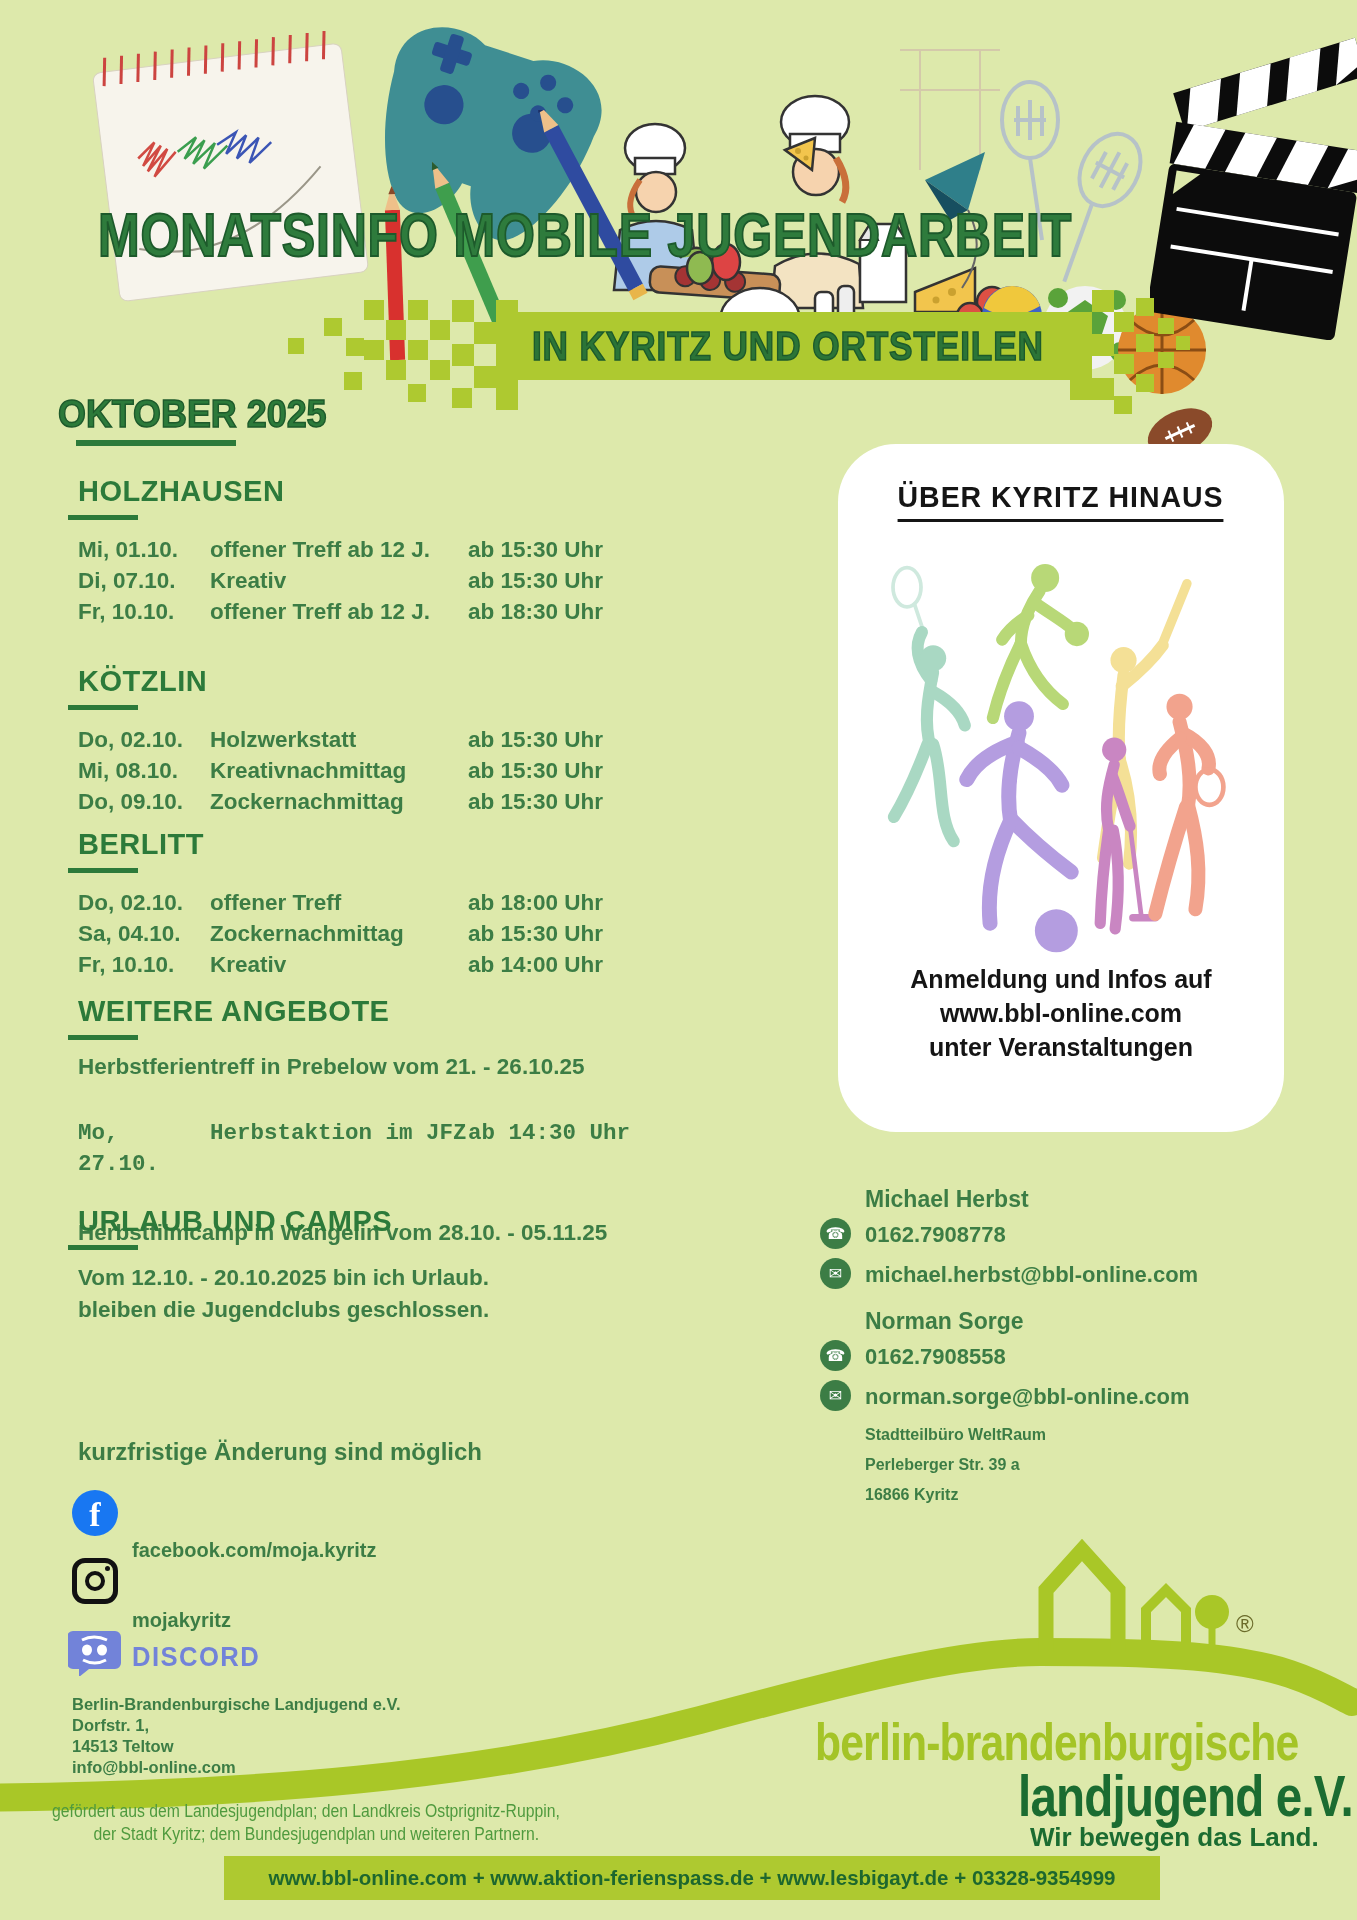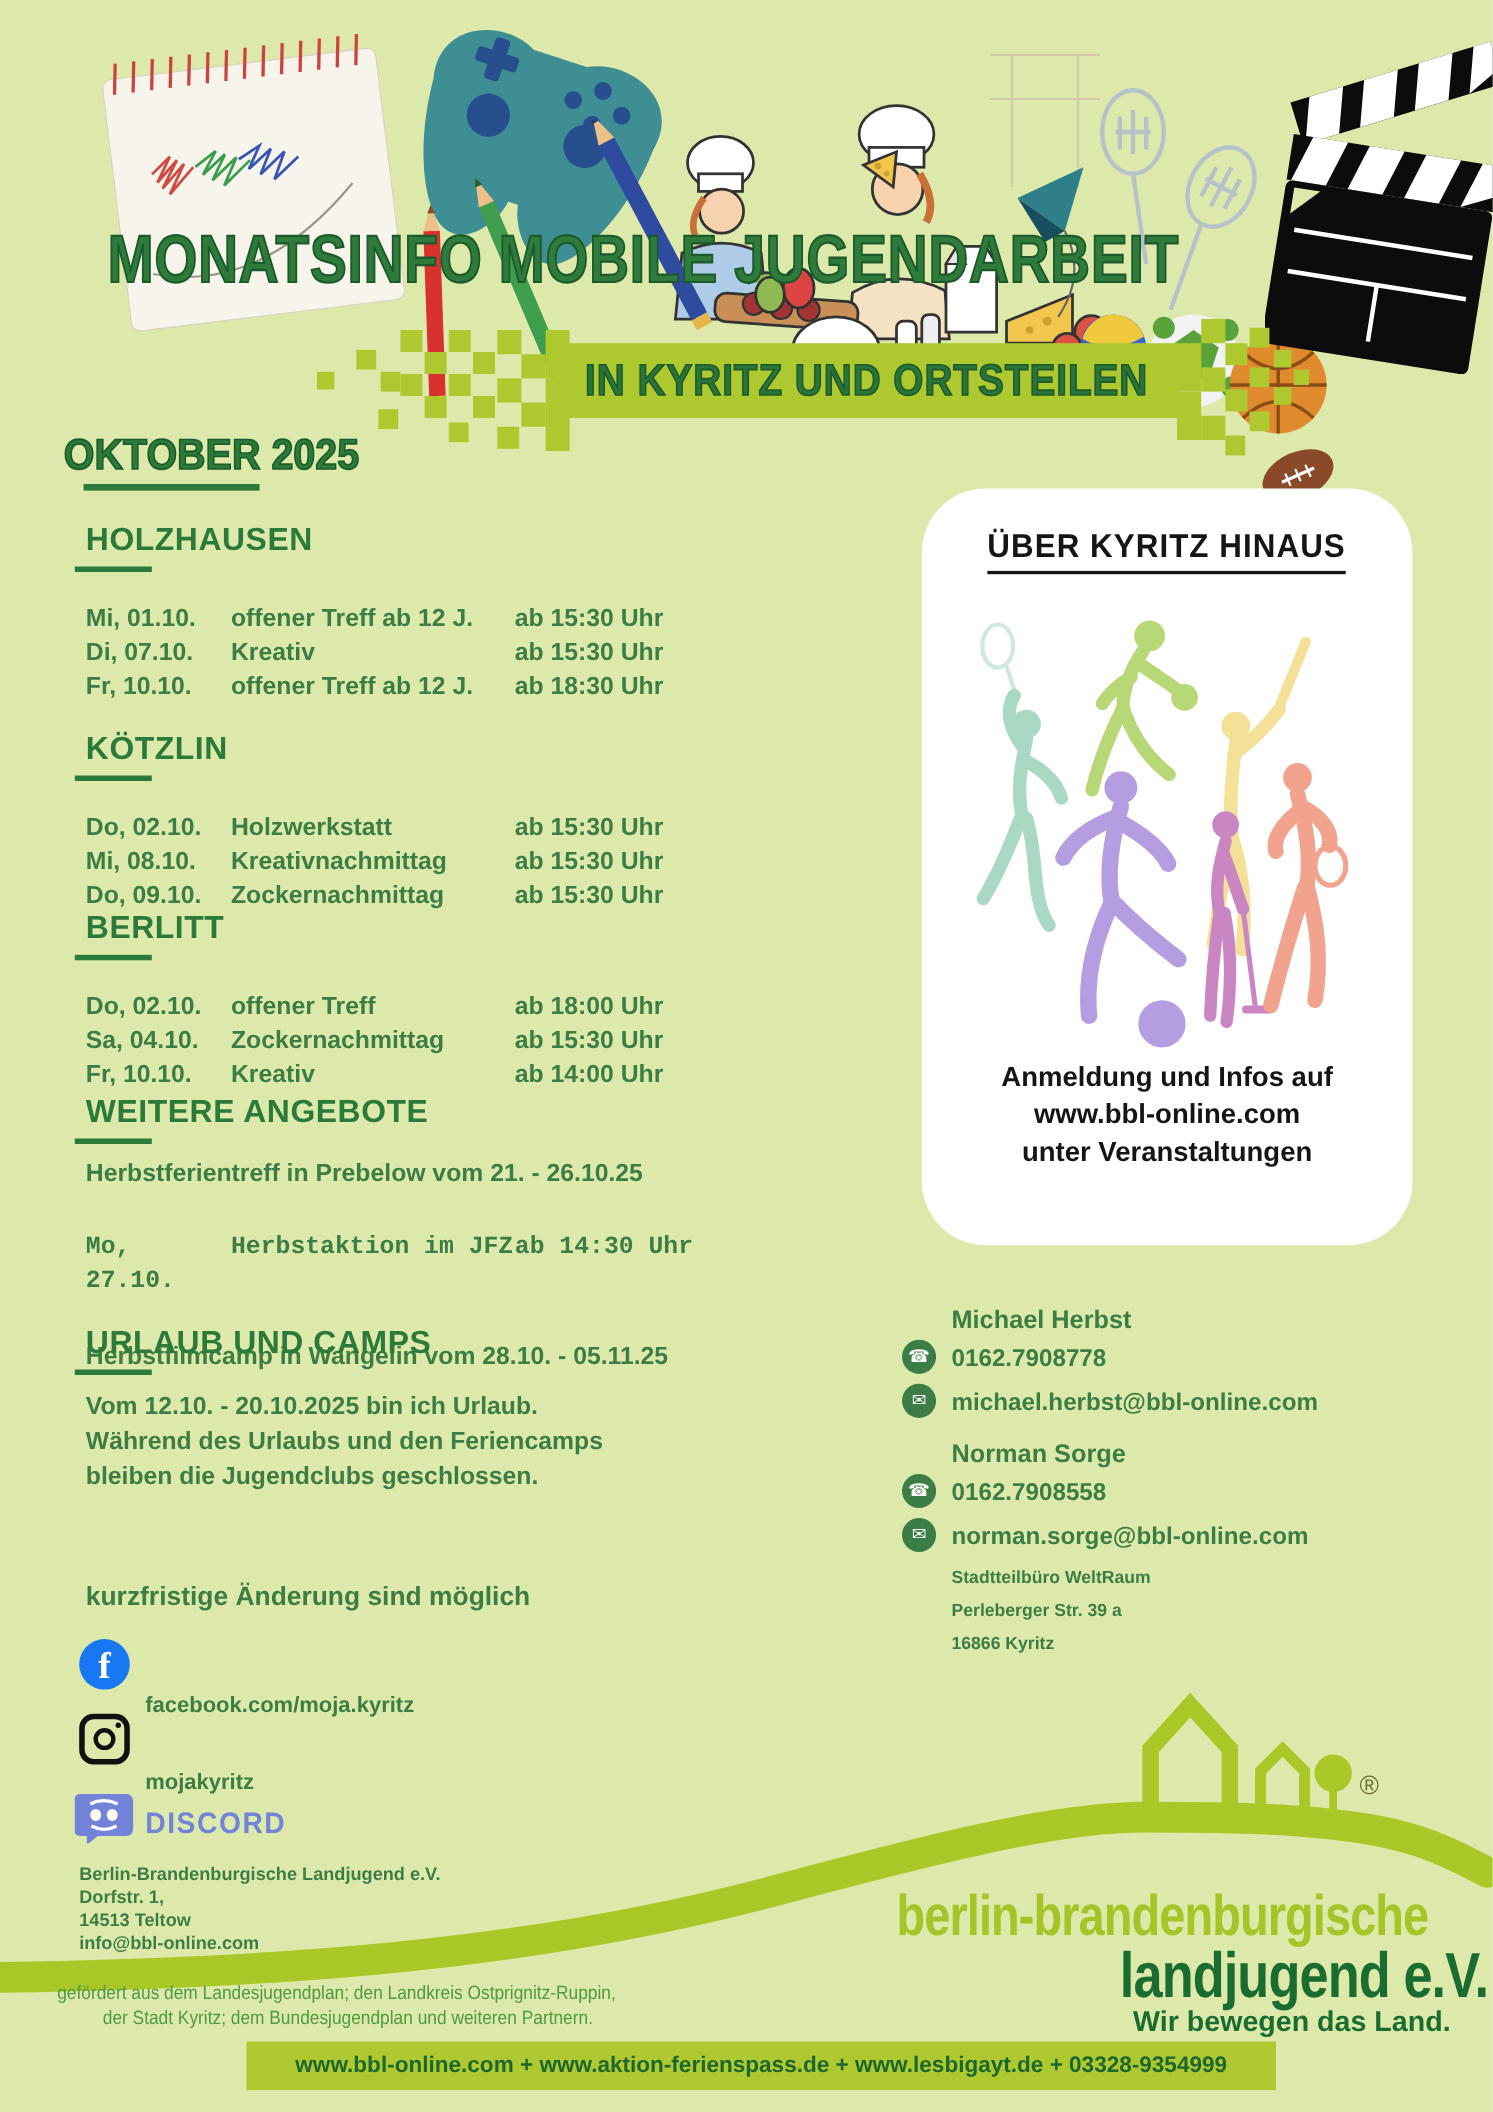--- a/index.html
+++ b/index.html
@@ -17,21 +17,21 @@
   .banner span{font-size:40px;font-weight:bold;color:#2b7437;-webkit-text-stroke:1.5px #1d5a2b;
                transform:scaleX(.88);white-space:nowrap;letter-spacing:1px;}
   .month{position:absolute;left:58px;top:392px;font-size:39px;font-weight:bold;color:#2c7a3a;
          -webkit-text-stroke:1.5px #1d5a2b;transform:scaleX(.92);transform-origin:left center;z-index:5;}
   .month-line{position:absolute;left:76px;top:440px;width:160px;height:6px;background:#2c7a3a;z-index:5;}
 
   
   .sect{position:absolute;left:62px;z-index:5;}
   .sect h2{margin:0;font-size:29px;font-weight:bold;color:#2c7a3a;letter-spacing:.5px;padding-left:16px;}
   .hline{width:70px;height:5px;background:#2c7a3a;margin:7px 0 0 6px;}
-  .rows{margin-top:26px;}
+  .rows{margin-top:14px;}
   .srow{display:grid;grid-template-columns:132px 258px auto;padding-left:16px;
         font-size:22.5px;font-weight:bold;color:#3c7d45;line-height:31px;}
   .wide{font-size:22.5px;font-weight:bold;color:#3c7d45;padding-left:16px;}
   .note{position:absolute;left:78px;top:1438px;font-size:24px;font-weight:bold;color:#3c7d45;z-index:5;}
 
   
   .fb-icon{position:absolute;left:72px;top:1490px;width:46px;height:46px;border-radius:50%;
            background:#1877f2;color:#fff;font-family:"Liberation Serif",serif;font-weight:bold;
            font-size:34px;text-align:center;line-height:50px;z-index:5;}
   .social-label{position:absolute;font-size:20px;font-weight:bold;color:#3c7d45;z-index:5;margin-top:37px;}
@@ -362,21 +362,20 @@
       <span>ab 14:30 Uhr</span>
       </div>
     <div class="wide" style="margin-top:40px;">Herbstfilmcamp in Wangelin vom 28.10. - 05.11.25</div>
   </section>
 
   <section class="sect" style="top:1205px;">
     <h2>URLAUB UND CAMPS</h2>
     <div class="hline"></div>
     <div class="wide" style="margin-top:12px;line-height:32px;">
       <div>Vom 12.10. - 20.10.2025 bin ich Urlaub.</div>
-      <div>Während des Urlaubs und den Feriencamps</div>
       <div>bleiben die Jugendclubs geschlossen.</div>
     </div>
   </section>
 
   <div class="note">kurzfristige Änderung sind möglich</div>
 
   <div class="fb-icon">f</div>
   <div class="social-label" style="left:132px;top:1502px;">facebook.com/moja.kyritz</div>
 
   <div class="ig-icon">

